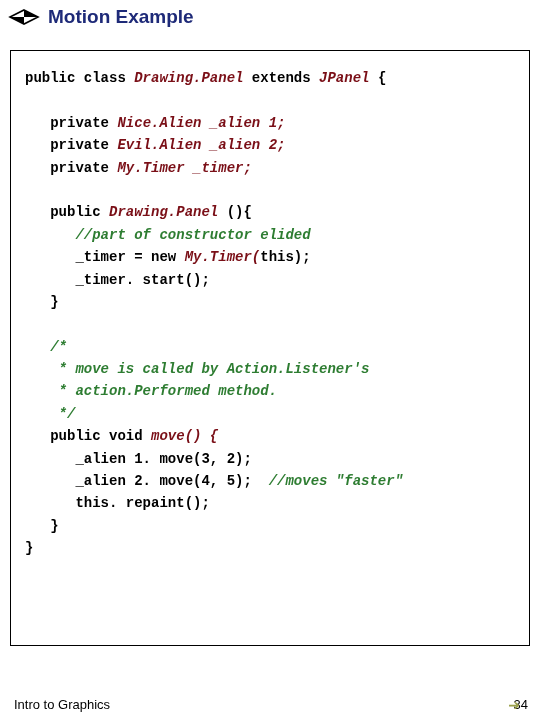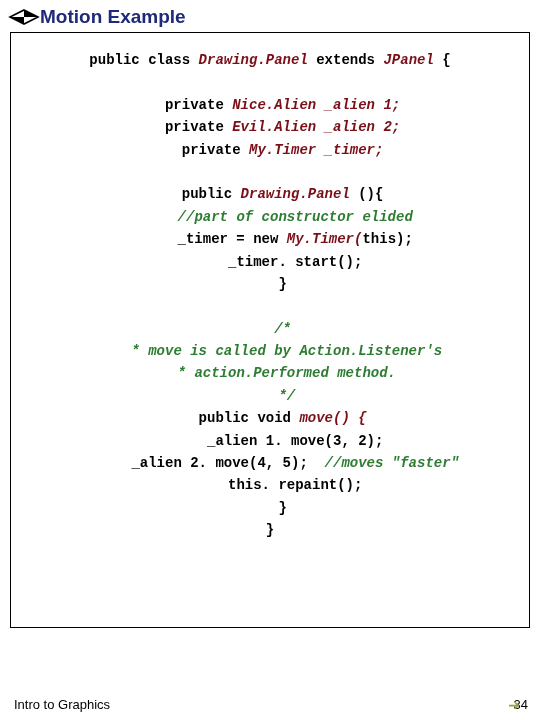--- a/index.html
+++ b/index.html
@@ -7,34 +7,33 @@
   .slide {
     width: 540px;
     height: 720px;
     position: relative;
     background: #fff;
   }
   .header {
     display: flex;
     align-items: center;
     padding: 6px 8px 4px 8px;
-    gap: 0;
+    gap: 8px;
   }
   .bullet-icon svg { display: block; }
   .title {
     font-size: 19px;
     font-weight: bold;
     color: #1e2a78;
   }
   .code-box {
-    margin: 0 10px 0 10px;
+    margin: 18px 10px 0 10px;
     border: 1.5px solid #000;
     padding: 16px 14px 22px 14px;
     height: 596px;
-    text-align: center;
   }
   .code {
     font-family: "Courier New", Courier, monospace;
     font-size: 14px;
     font-weight: bold;
     color: #000;
     line-height: 1.6;
     white-space: pre;
   }
   .maroon { color: #7a0f17; font-style: italic; font-weight: bold; }

